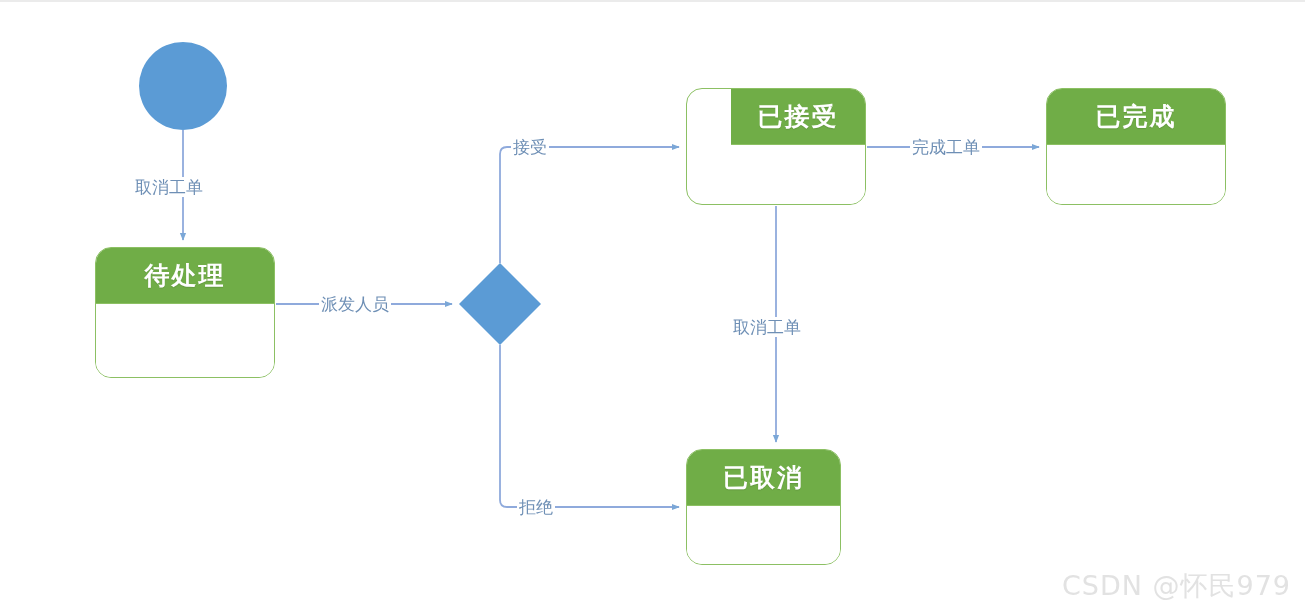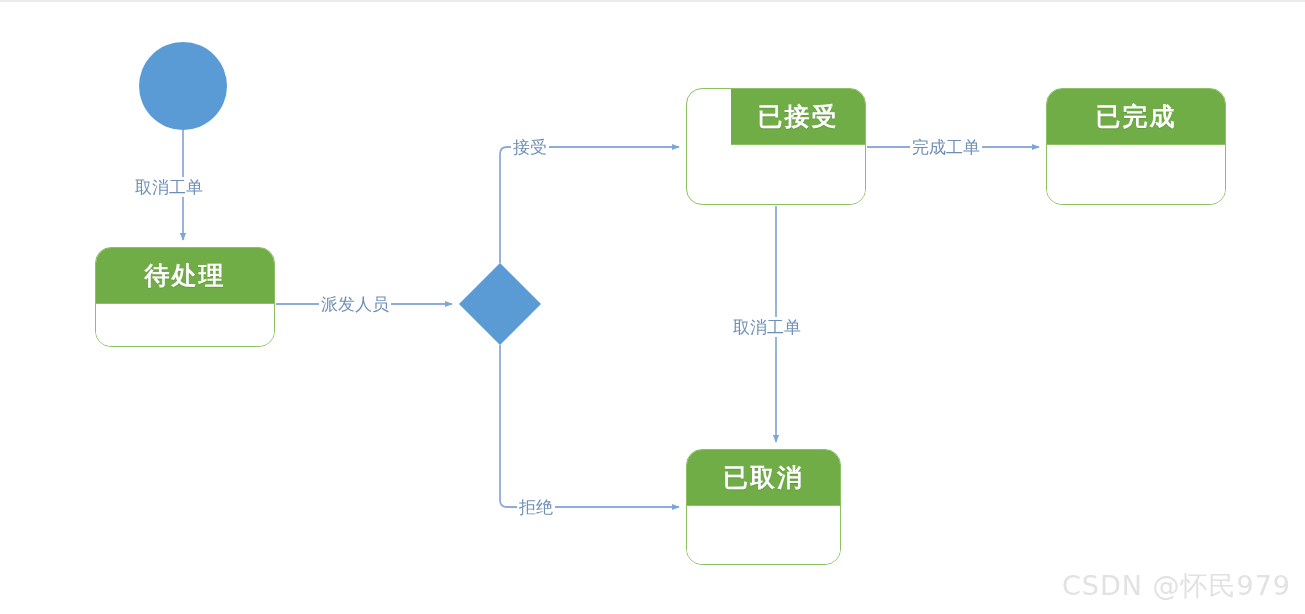--- a/index.html
+++ b/index.html
@@ -113,21 +113,21 @@
 
     <g>
       <line x1="867" y1="145" x2="1039" y2="145" stroke="#8faadc" stroke-width="1.8" marker-end="url(#arrowhead)"></line>
     </g>
 
     <g>
       <line x1="776" y1="204" x2="776" y2="440" stroke="#8faadc" stroke-width="1.8" marker-end="url(#arrowhead)"></line>
     </g>
   </svg>
 
-  <div class="state-node" style="left:95px; top:245px; width:180px; height:100px;">
+  <div class="state-node" style="left:95px; top:245px; width:180px; height:131px;">
     <div class="state-header">
       <span class="state-title">待处理</span>
     </div>
     <div class="state-body"></div>
   </div>
 
   <div class="state-node" style="left:686px; top:86px; width:180px; height:117px;padding-left:44px;">
     <div class="state-header">
       <span class="state-title">已接受</span>
     </div>

